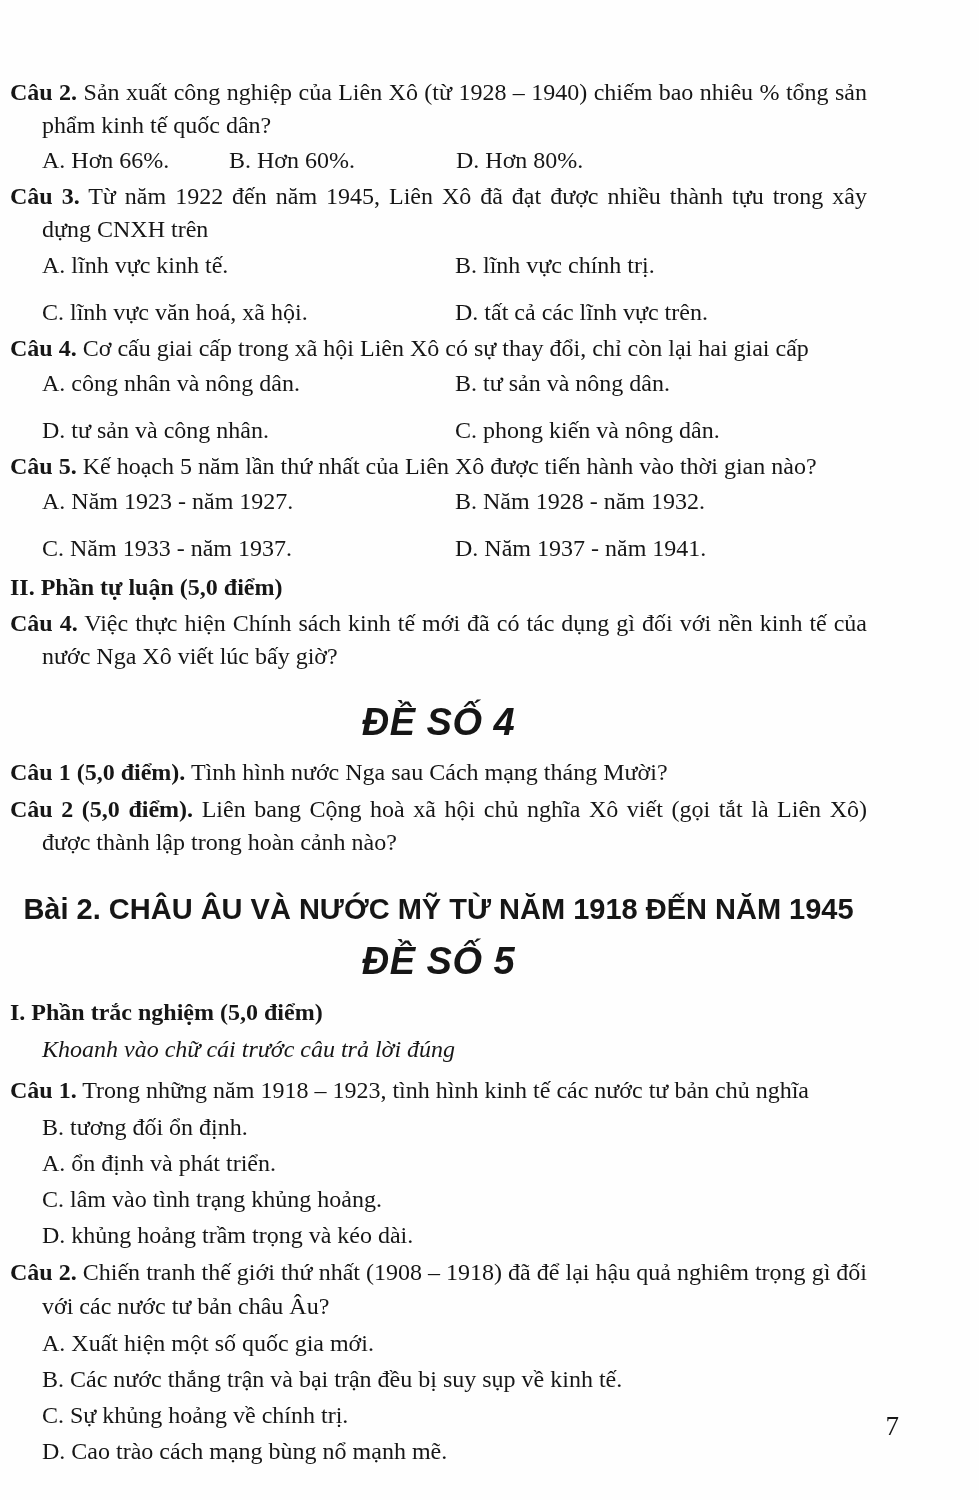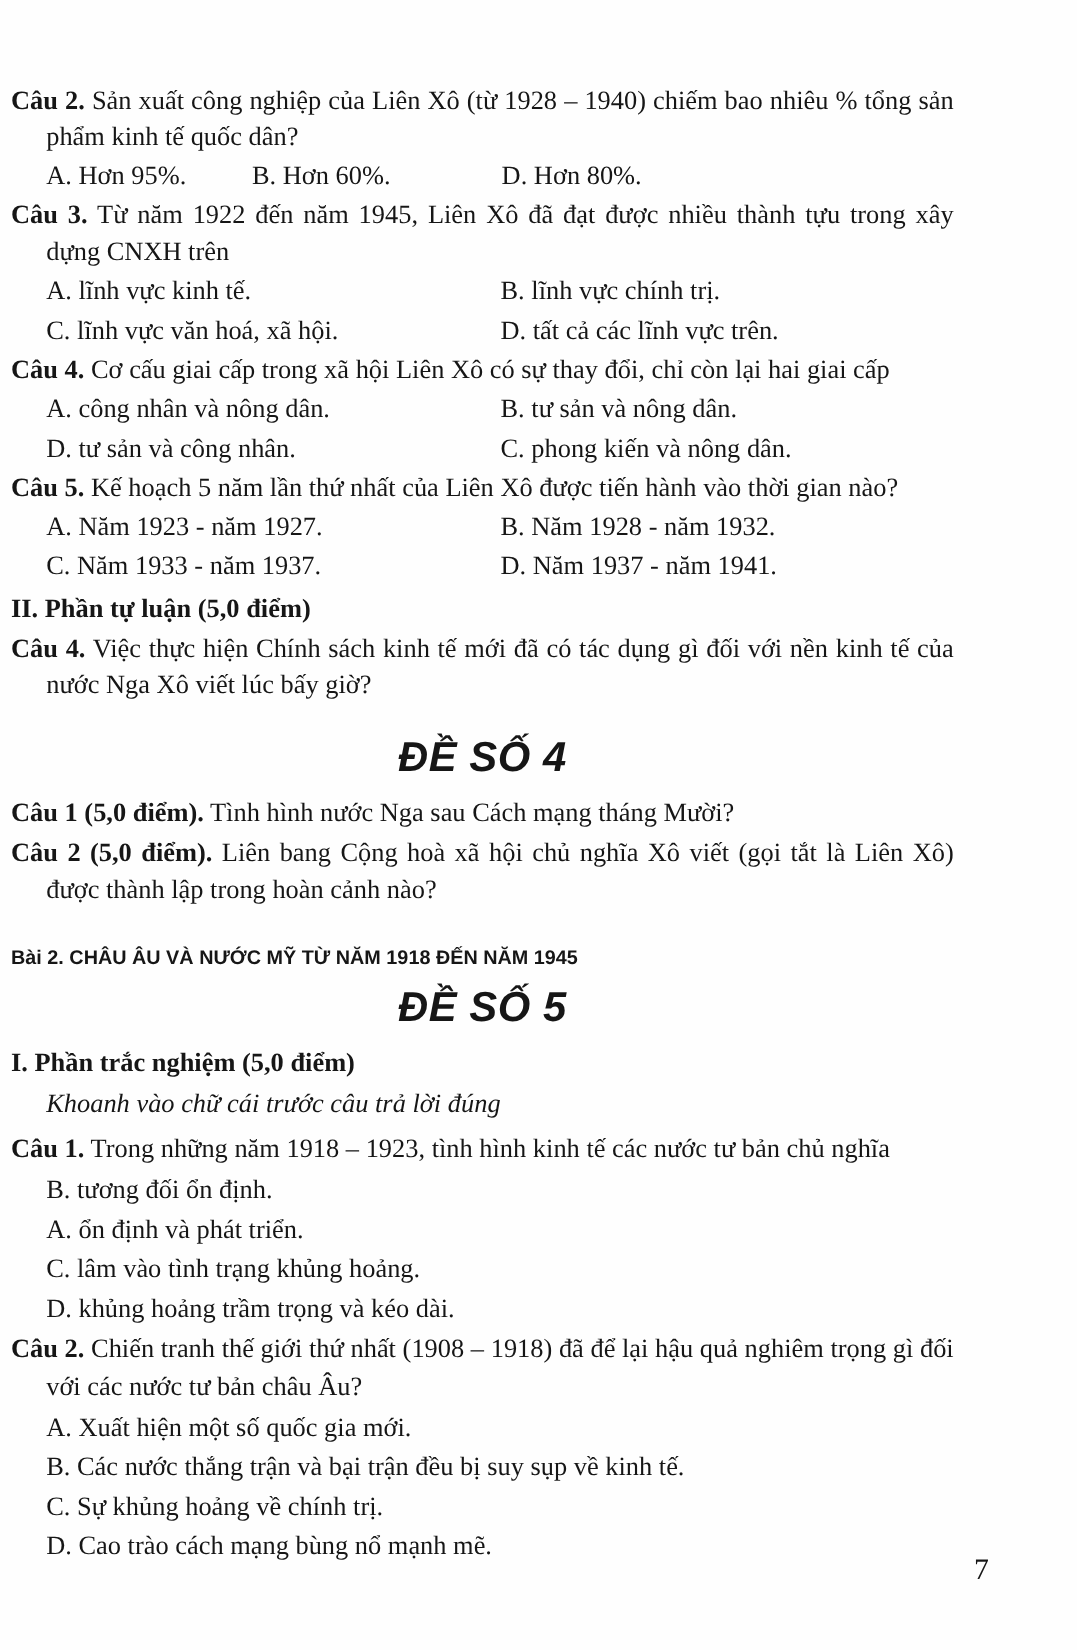--- a/index.html
+++ b/index.html
@@ -30,21 +30,21 @@
     grid-template-columns: 187px 227px 185px 1fr;
     padding-left: 32px;
     line-height: 1.38;
     margin-top: 2px;
   }
   .opt-grid2 {
     display: grid;
     grid-template-columns: 413px 1fr;
     padding-left: 32px;
     line-height: 1.38;
-    row-gap: 3px;
+    row-gap: 14px;
     margin-top: 2px;
   }
   .opt-list { margin-top: 2px; }
   .opt-list > div {
     padding-left: 32px;
     line-height: 1.5;
   }
   .section-h {
     font-weight: bold;
     line-height: 1.45;
@@ -54,23 +54,24 @@
   .de-title {
     text-align: center;
     font-family: "Liberation Sans", sans-serif;
     font-weight: bold;
     font-style: italic;
     font-size: 38px;
     margin: 28px 0 12px 0;
     letter-spacing: 0.5px;
   }
   .bai-title {
+    text-align: center;
     font-family: "Liberation Sans", sans-serif;
     font-weight: bold;
-    font-size: 18px;
+    font-size: 29px;
     margin: 34px 0 14px 0;
   }
   .instruction {
     font-style: italic;
     padding-left: 32px;
     line-height: 1.45;
     margin-bottom: 8px;
   }
   .page-number {
     position: absolute;
@@ -80,21 +81,21 @@
   }
 </style>
 </head>
 <body>
 
 <div class="page">
 
   <div class="q-block">
     <p class="q-lead"><span class="q-label">Câu 2.</span> <span>Sản xuất công nghiệp của Liên Xô (từ 1928 – 1940) chiếm bao nhiêu % tổng sản phẩm kinh tế quốc dân?</span></p>
     <div class="opt-row4">
-      <span>A. Hơn 95%.</span>
+      <span>A. Hơn 66%.</span>
       <span>B. Hơn 60%.</span>
       <span>D. Hơn 80%.</span>
     </div>
   </div>
 
   <div class="q-block">
     <p class="q-lead"><span class="q-label">Câu 3.</span> <span>Từ năm 1922 đến năm 1945, Liên Xô đã đạt được nhiều thành tựu trong xây dựng CNXH trên</span></p>
     <div class="opt-grid2">
       <span>A. lĩnh vực kinh tế.</span>
       <span>B. lĩnh vực chính trị.</span>

